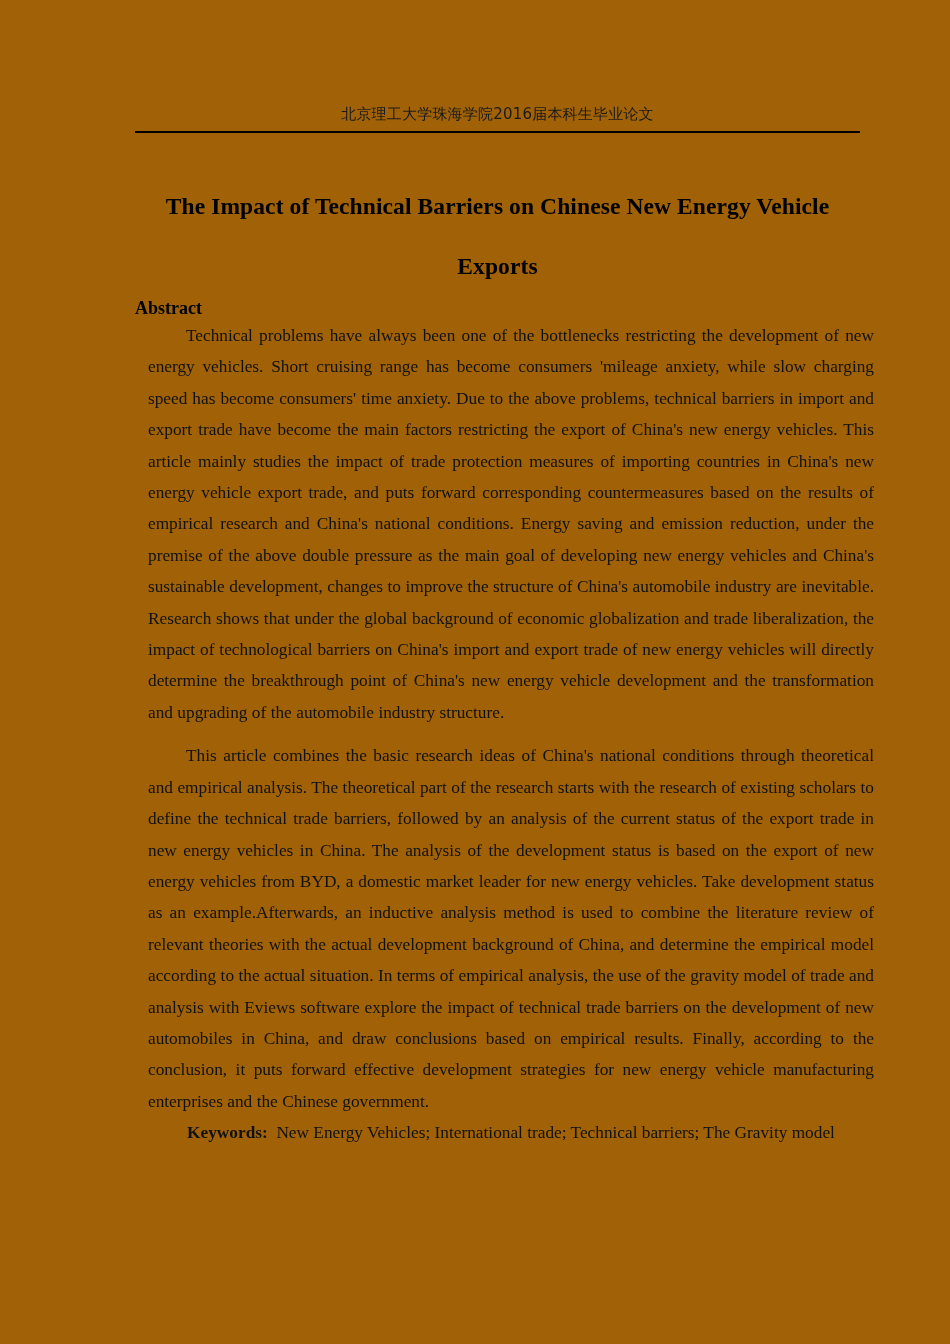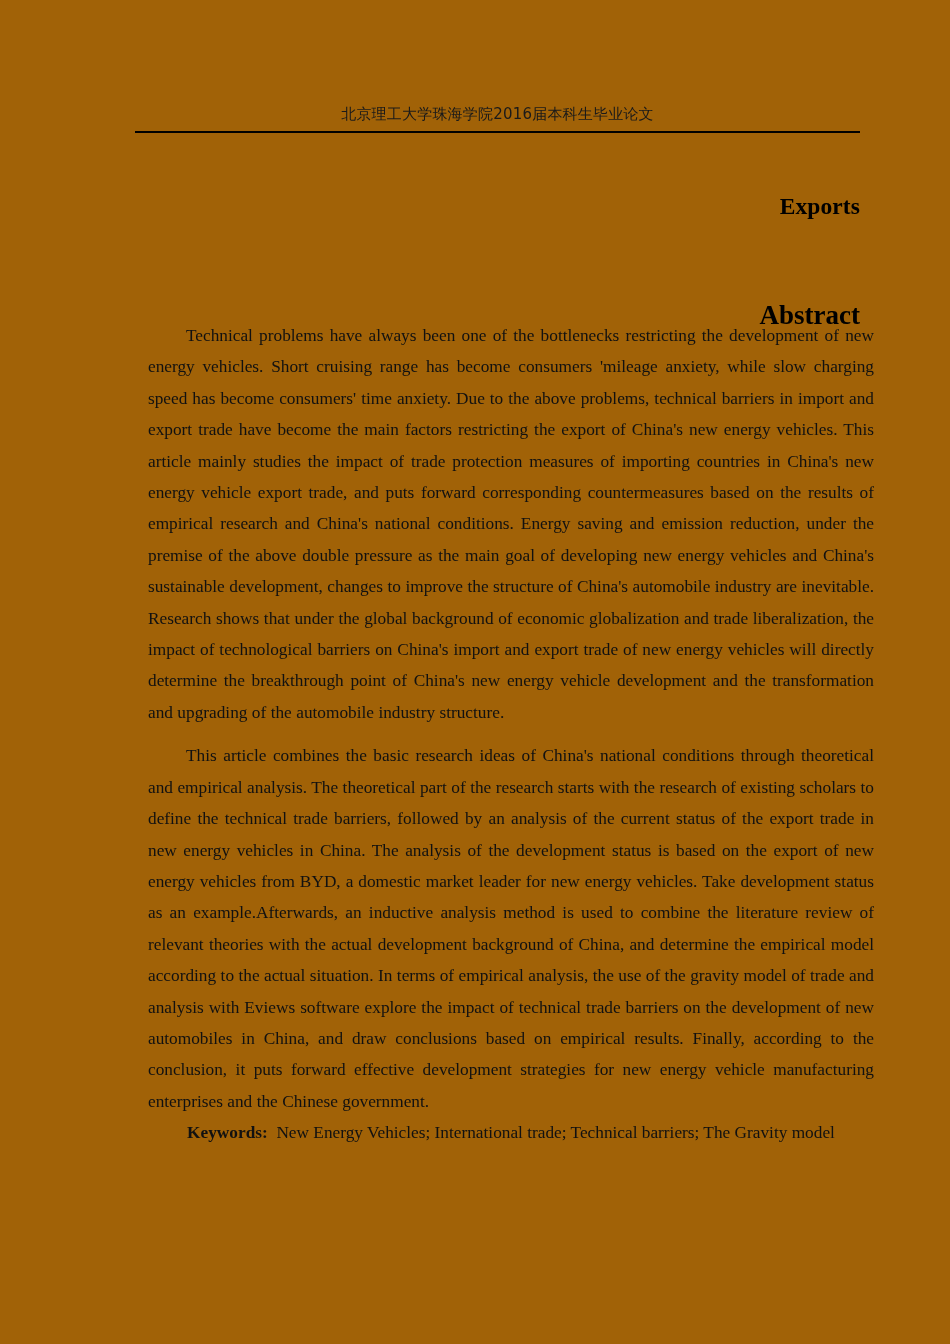--- a/index.html
+++ b/index.html
@@ -58,31 +58,30 @@
     top: 160px;
     width: 725px;
     text-align: center;
     font-size: 23.5px;
     font-weight: bold;
     line-height: 60px;
     letter-spacing: 0.1px;
   }
   .doc-title .title-line-2 {
     display: block;
-    text-align: right;
   }
 
   
   .abstract-heading {
     position: absolute;
     left: 135px;
     top: 278px;
     width: 725px;
-    text-align: right;
-    font-size: 27px;
+    text-align: left;
+    font-size: 18px;
     font-weight: bold;
     line-height: 30px;
   }
 
   
   .body-block {
     position: absolute;
     left: 148px;
     top: 320px;
     width: 726px;
@@ -120,20 +119,21 @@
 <body>
 
 <div class="page">
 
   <div class="page-header">
     <span class="header-text">北京理工大学珠海学院2016届本科生毕业论文</span>
   </div>
   <div class="header-rule"></div>
 
   <h1 class="doc-title">
+    <span class="title-line-1">The Impact of Technical Barriers on Chinese New Energy Vehicle</span>
     <span class="title-line-2">Exports</span>
   </h1>
 
   <h2 class="abstract-heading">Abstract</h2>
 
   <div class="body-block">
     <p class="para">Technical problems have always been one of the bottlenecks restricting the development of new energy vehicles. Short cruising range has become consumers 'mileage anxiety, while slow charging speed has become consumers' time anxiety. Due to the above problems, technical barriers in import and export trade have become the main factors restricting the export of China's new energy vehicles. This article mainly studies the impact of trade protection measures of importing countries in China's new energy vehicle export trade, and puts forward corresponding countermeasures based on the results of empirical research and China's national conditions. Energy saving and emission reduction, under the premise of the above double pressure as the main goal of developing new energy vehicles and China's sustainable development, changes to improve the structure of China's automobile industry are inevitable. Research shows that under the global background of economic globalization and trade liberalization, the impact of technological barriers on China's import and export trade of new energy vehicles will directly determine the breakthrough point of China's new energy vehicle development and the transformation and upgrading of the automobile industry structure.</p>
     <p class="para">This article combines the basic research ideas of China's national conditions through theoretical and empirical analysis. The theoretical part of the research starts with the research of existing scholars to define the technical trade barriers, followed by an analysis of the current status of the export trade in new energy vehicles in China. The analysis of the development status is based on the export of new energy vehicles from BYD, a domestic market leader for new energy vehicles. Take development status as an example.Afterwards, an inductive analysis method is used to combine the literature review of relevant theories with the actual development background of China, and determine the empirical model according to the actual situation. In terms of empirical analysis, the use of the gravity model of trade and analysis with Eviews software explore the impact of technical trade barriers on the development of new automobiles in China, and draw conclusions based on empirical results. Finally, according to the conclusion, it puts forward effective development strategies for new energy vehicle manufacturing enterprises and the Chinese government.</p>
     <p class="keywords-line">
       <span class="keywords-label">Keywords:</span><span>&nbsp;&nbsp;</span><span class="keywords-value">New Energy Vehicles; International trade; Technical barriers; The Gravity model</span>

